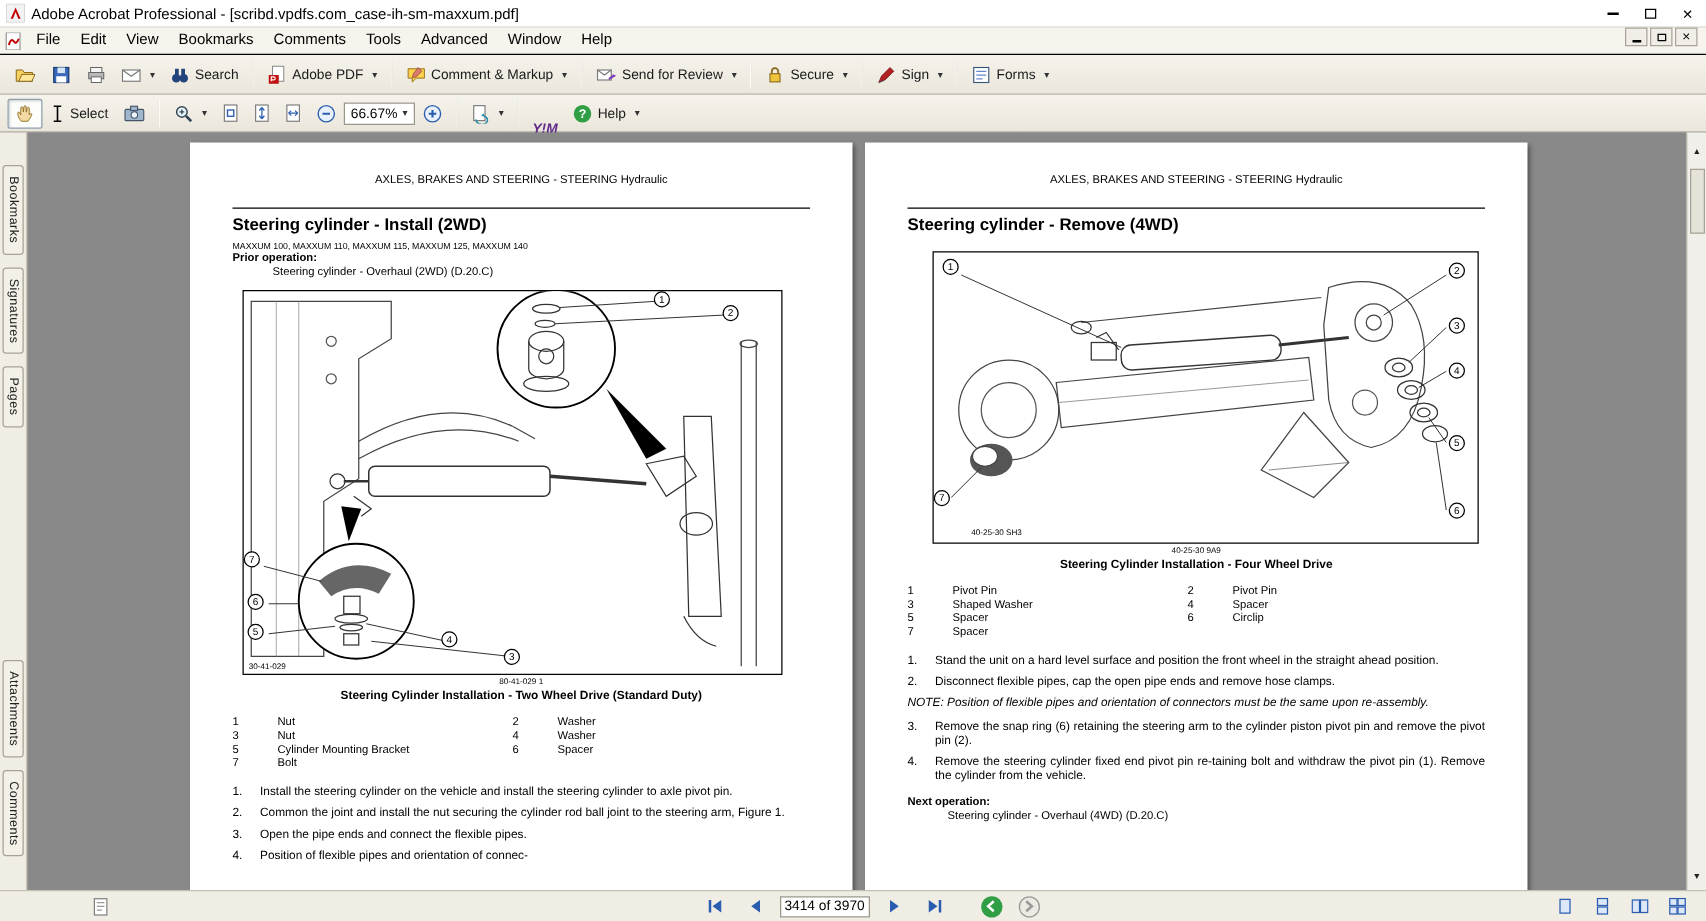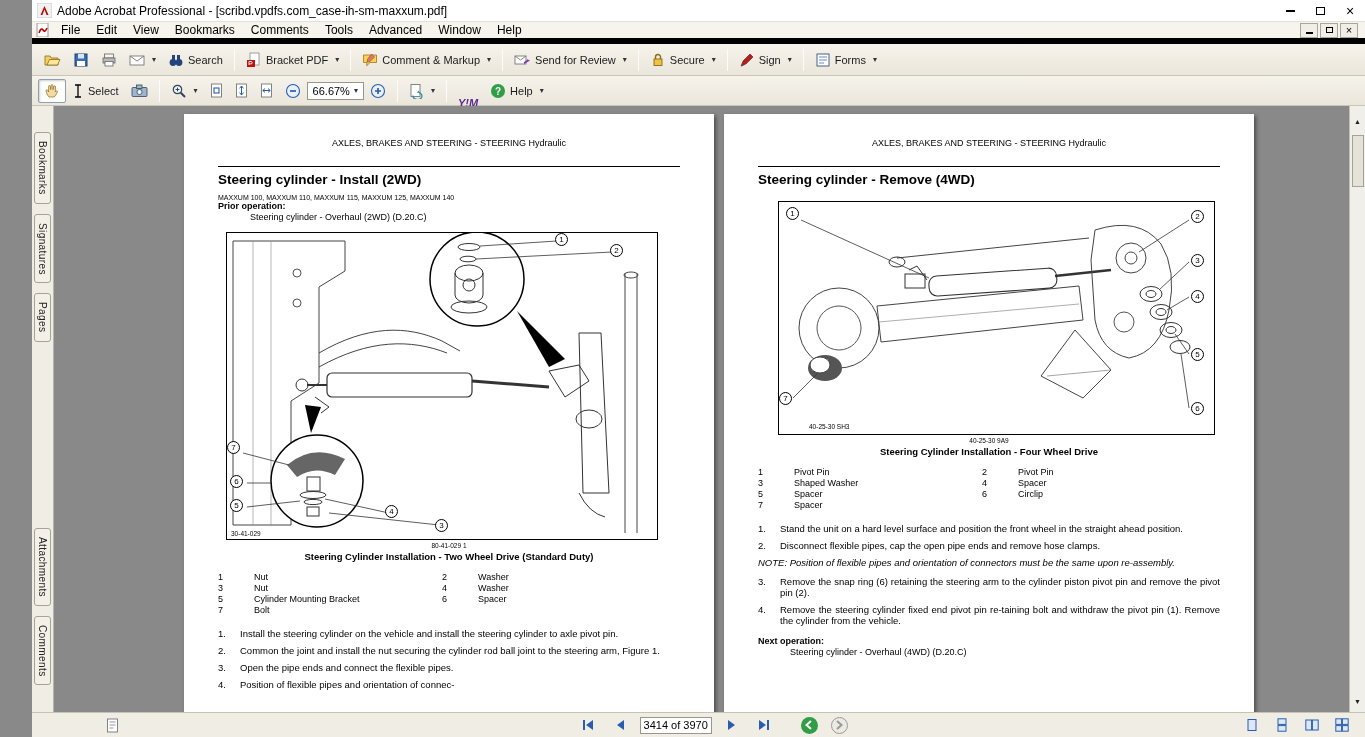--- a/index.html
+++ b/index.html
@@ -1,30 +1,30 @@
 <!DOCTYPE html>
 <html><head>
 <meta charset="utf-8">
 <style>
   * { box-sizing: border-box; margin: 0; padding: 0; }
   html,body { width:1365px; height:737px; overflow:hidden; }
   body { font-family:"Liberation Sans", sans-serif; background:#898989; }
-  .app { display:flex; flex-direction:column; width:1365px; height:737px;padding-left:32px; }
+  .app { display:flex; flex-direction:column; width:1365px; height:737px; }
 
   
   .titlebar { height:22px; background:#ffffff; display:flex; align-items:center; padding-left:5px; font-size:12px; color:#000; border-bottom:1px solid #e4e1da; }
   .titlebar .title-text { margin-left:5px; }
   .win-controls { margin-left:auto; display:flex; height:100%; }
   .win-btn { width:30px; display:flex; align-items:center; justify-content:center; color:#000; }
   .g-min { width:9px; height:2px; background:#000; }
   .g-max { width:9px; height:8px; border:1px solid #000; }
   .g-close::before { content:"\00D7"; font-size:14px; line-height:14px; }
 
   
-  .menubar { height:22px; background:#f7f4ee; display:flex; align-items:center; padding:0 4px; font-size:12px; border-bottom:6px solid #000000; }
+  .menubar { height:22px; background:#f7f4ee; display:flex; padding:0 4px; font-size:12px; border-bottom:1px solid #000000; }
   .menu-item { padding:2px 8px; color:#000; }
   .mdi-controls { margin-left:auto; display:flex; gap:2px; margin-right:3px; }
   .mdi-btn { width:18px; height:15px; border:1px solid #a9a59a; background:#f1eee7; display:flex; align-items:center; justify-content:center; }
   .g-min2 { width:7px; height:2px; background:#000; margin-top:6px; }
   .g-max2 { width:7px; height:6px; border:1px solid #000; }
   .g-close2::before { content:"\00D7"; font-size:11px; }
 
   
   .toolbar { background:linear-gradient(#f6f3ec,#eae6db); border-bottom:1px solid #c9c5b7; display:flex; align-items:center; padding:2px 6px; }
   .toolbar1 { height:32px; }
@@ -187,21 +187,21 @@
     </span>
     <span class="sep"></span>
     <span class="tbtn dd">
       <span class="icon">
           <svg width="16" height="16" viewBox="0 0 16 16">
             <rect x="4" y="1" width="9" height="12" fill="#fff" stroke="#888" stroke-width=".8"></rect>
             <rect x="1" y="8" width="8" height="7" fill="#c01010"></rect>
             <path d="M3 13 v-3.5 h2 a1.2 1.2 0 0 1 0 2.4 H3" fill="none" stroke="#fff" stroke-width=".9"></path>
           </svg>
         </span>
-      <span>Bracket PDF</span>
+      <span>Adobe PDF</span>
     </span>
     <span class="sep"></span>
     <span class="tbtn dd">
       <span class="icon">
           <svg width="16" height="16" viewBox="0 0 16 16">
             <path d="M1.5 3 h13 v7.5 H8 l-3.2 3.2 v-3.2 H1.5 z" fill="#ffd24d" stroke="#99751f" stroke-width=".8"></path>
             <path d="M9.5 2 l3 3 -4.5 4.5 -3 .6 .6 -3 z" fill="#d97a6a" stroke="#8a4a3a" stroke-width=".6"></path>
           </svg>
         </span>
       <span>Comment &amp; Markup</span>

